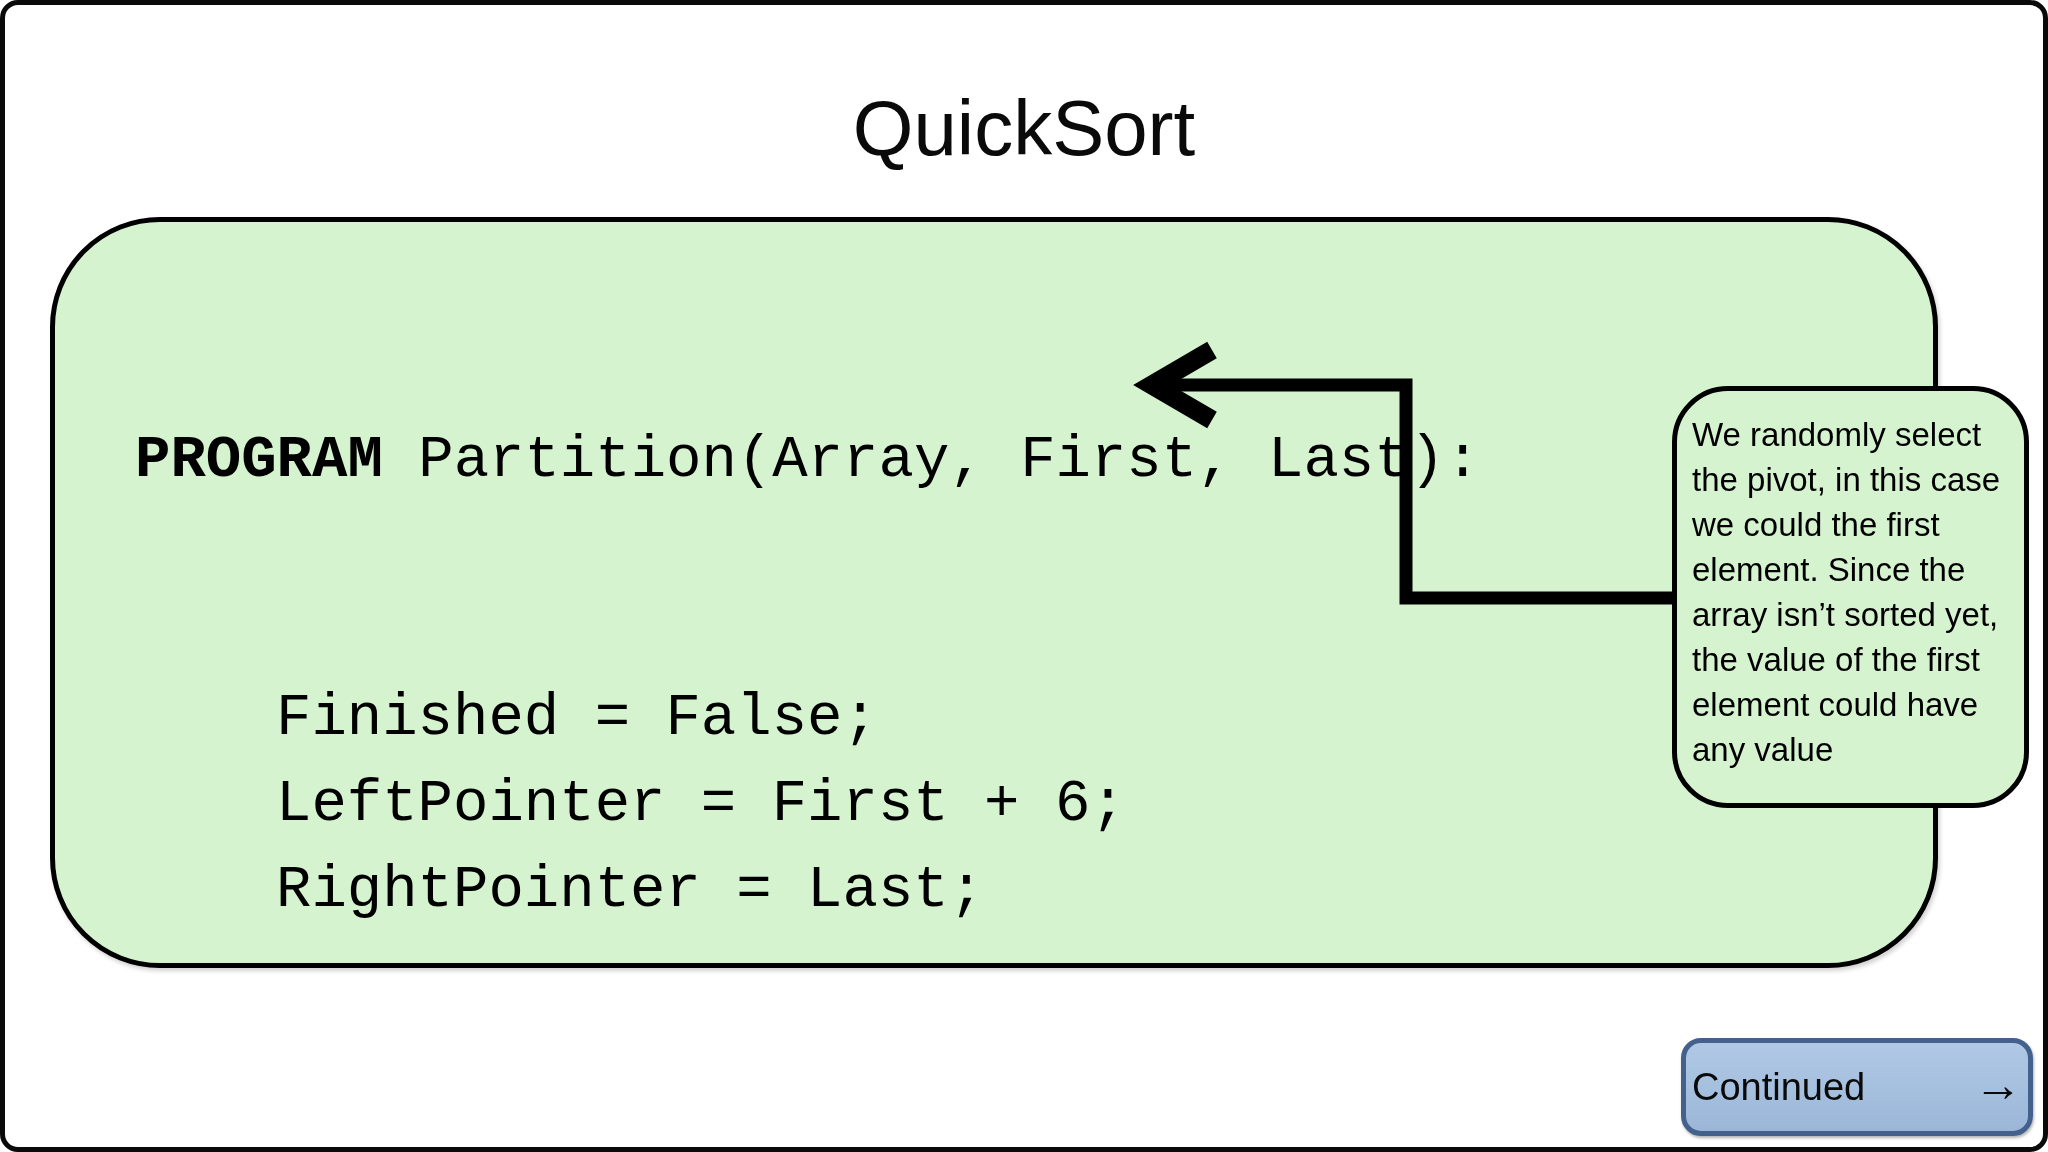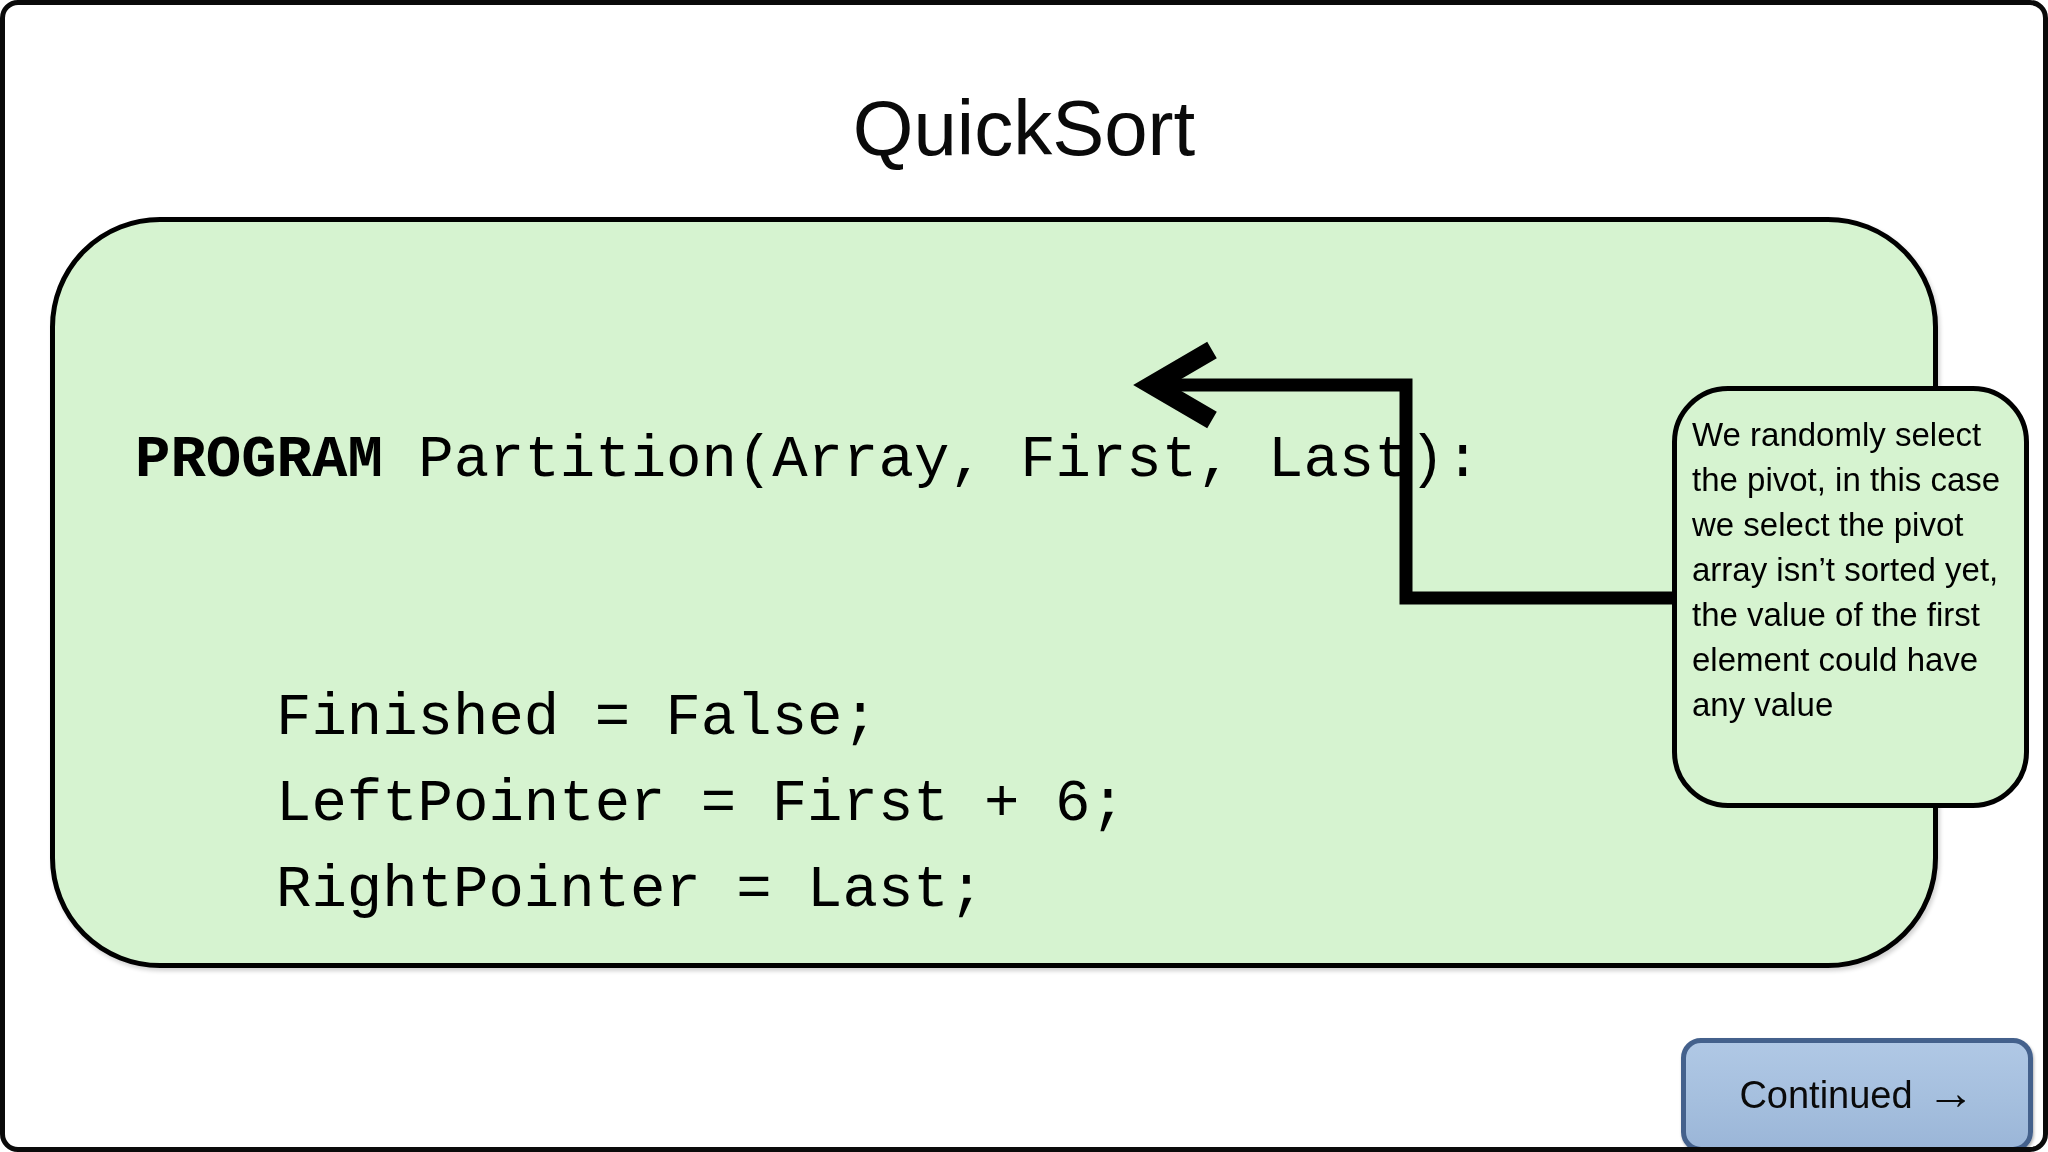--- a/index.html
+++ b/index.html
@@ -65,27 +65,27 @@
     padding:21px 20px 0 15px;
     font-size:33px;
     line-height:45px;
     z-index:3;
   }
   .callout-line{height:45px;white-space:pre;}
   
   .continued{
     position:absolute;
     left:1676px;top:1033px;
-    width:352px;height:114px;
+    width:352px;height:98px;
     box-sizing:border-box;
     background:linear-gradient(180deg,#b0c8e5 0%, var(--button_fill,#a5bfde) 55%, #9bb6d8 100%);
     border:5px solid var(--button_border,#44618c);
     border-radius:20px;
     box-shadow:1px 2px 3px rgba(0,0,0,0.3);
-    display:flex;align-items:center;justify-content:center;
+    display:flex;align-items:center;justify-content:space-between;
     gap:14px;
     font-family:"Liberation Sans", sans-serif;
     font-size:38px;
     color:#0a0a0a;
     cursor:pointer;
     z-index:4;
   }
   .btn-arrow{font-size:48px;line-height:1;transform:translateY(-2px);}
 </style>
 </head>
@@ -104,21 +104,22 @@
 
   <svg class="connector" viewBox="0 0 2048 1152" xmlns="http://www.w3.org/2000/svg">
     <path d="M1152 380 H1401 V593 H1667" fill="none" stroke="#000000" stroke-width="13"></path>
     <path d="M1207 345 L1147 380 L1207 415" fill="none" stroke="#000000" stroke-width="19" stroke-linecap="butt" stroke-linejoin="miter"></path>
   </svg>
 
   <div class="callout">
     <div>
         <div class="callout-line">We randomly select</div>
         <div class="callout-line">the pivot, in this case</div>
-        <div class="callout-line">we select the pivot</div>
+        <div class="callout-line">we could the first</div>
+        <div class="callout-line">element. Since the</div>
         <div class="callout-line">array isn’t sorted yet,</div>
         <div class="callout-line">the value of the first</div>
         <div class="callout-line">element could have</div>
         <div class="callout-line">any value</div>
       </div>
   </div>
 
   <button class="continued">
     <span>Continued</span>
     <span class="btn-arrow">→</span>

